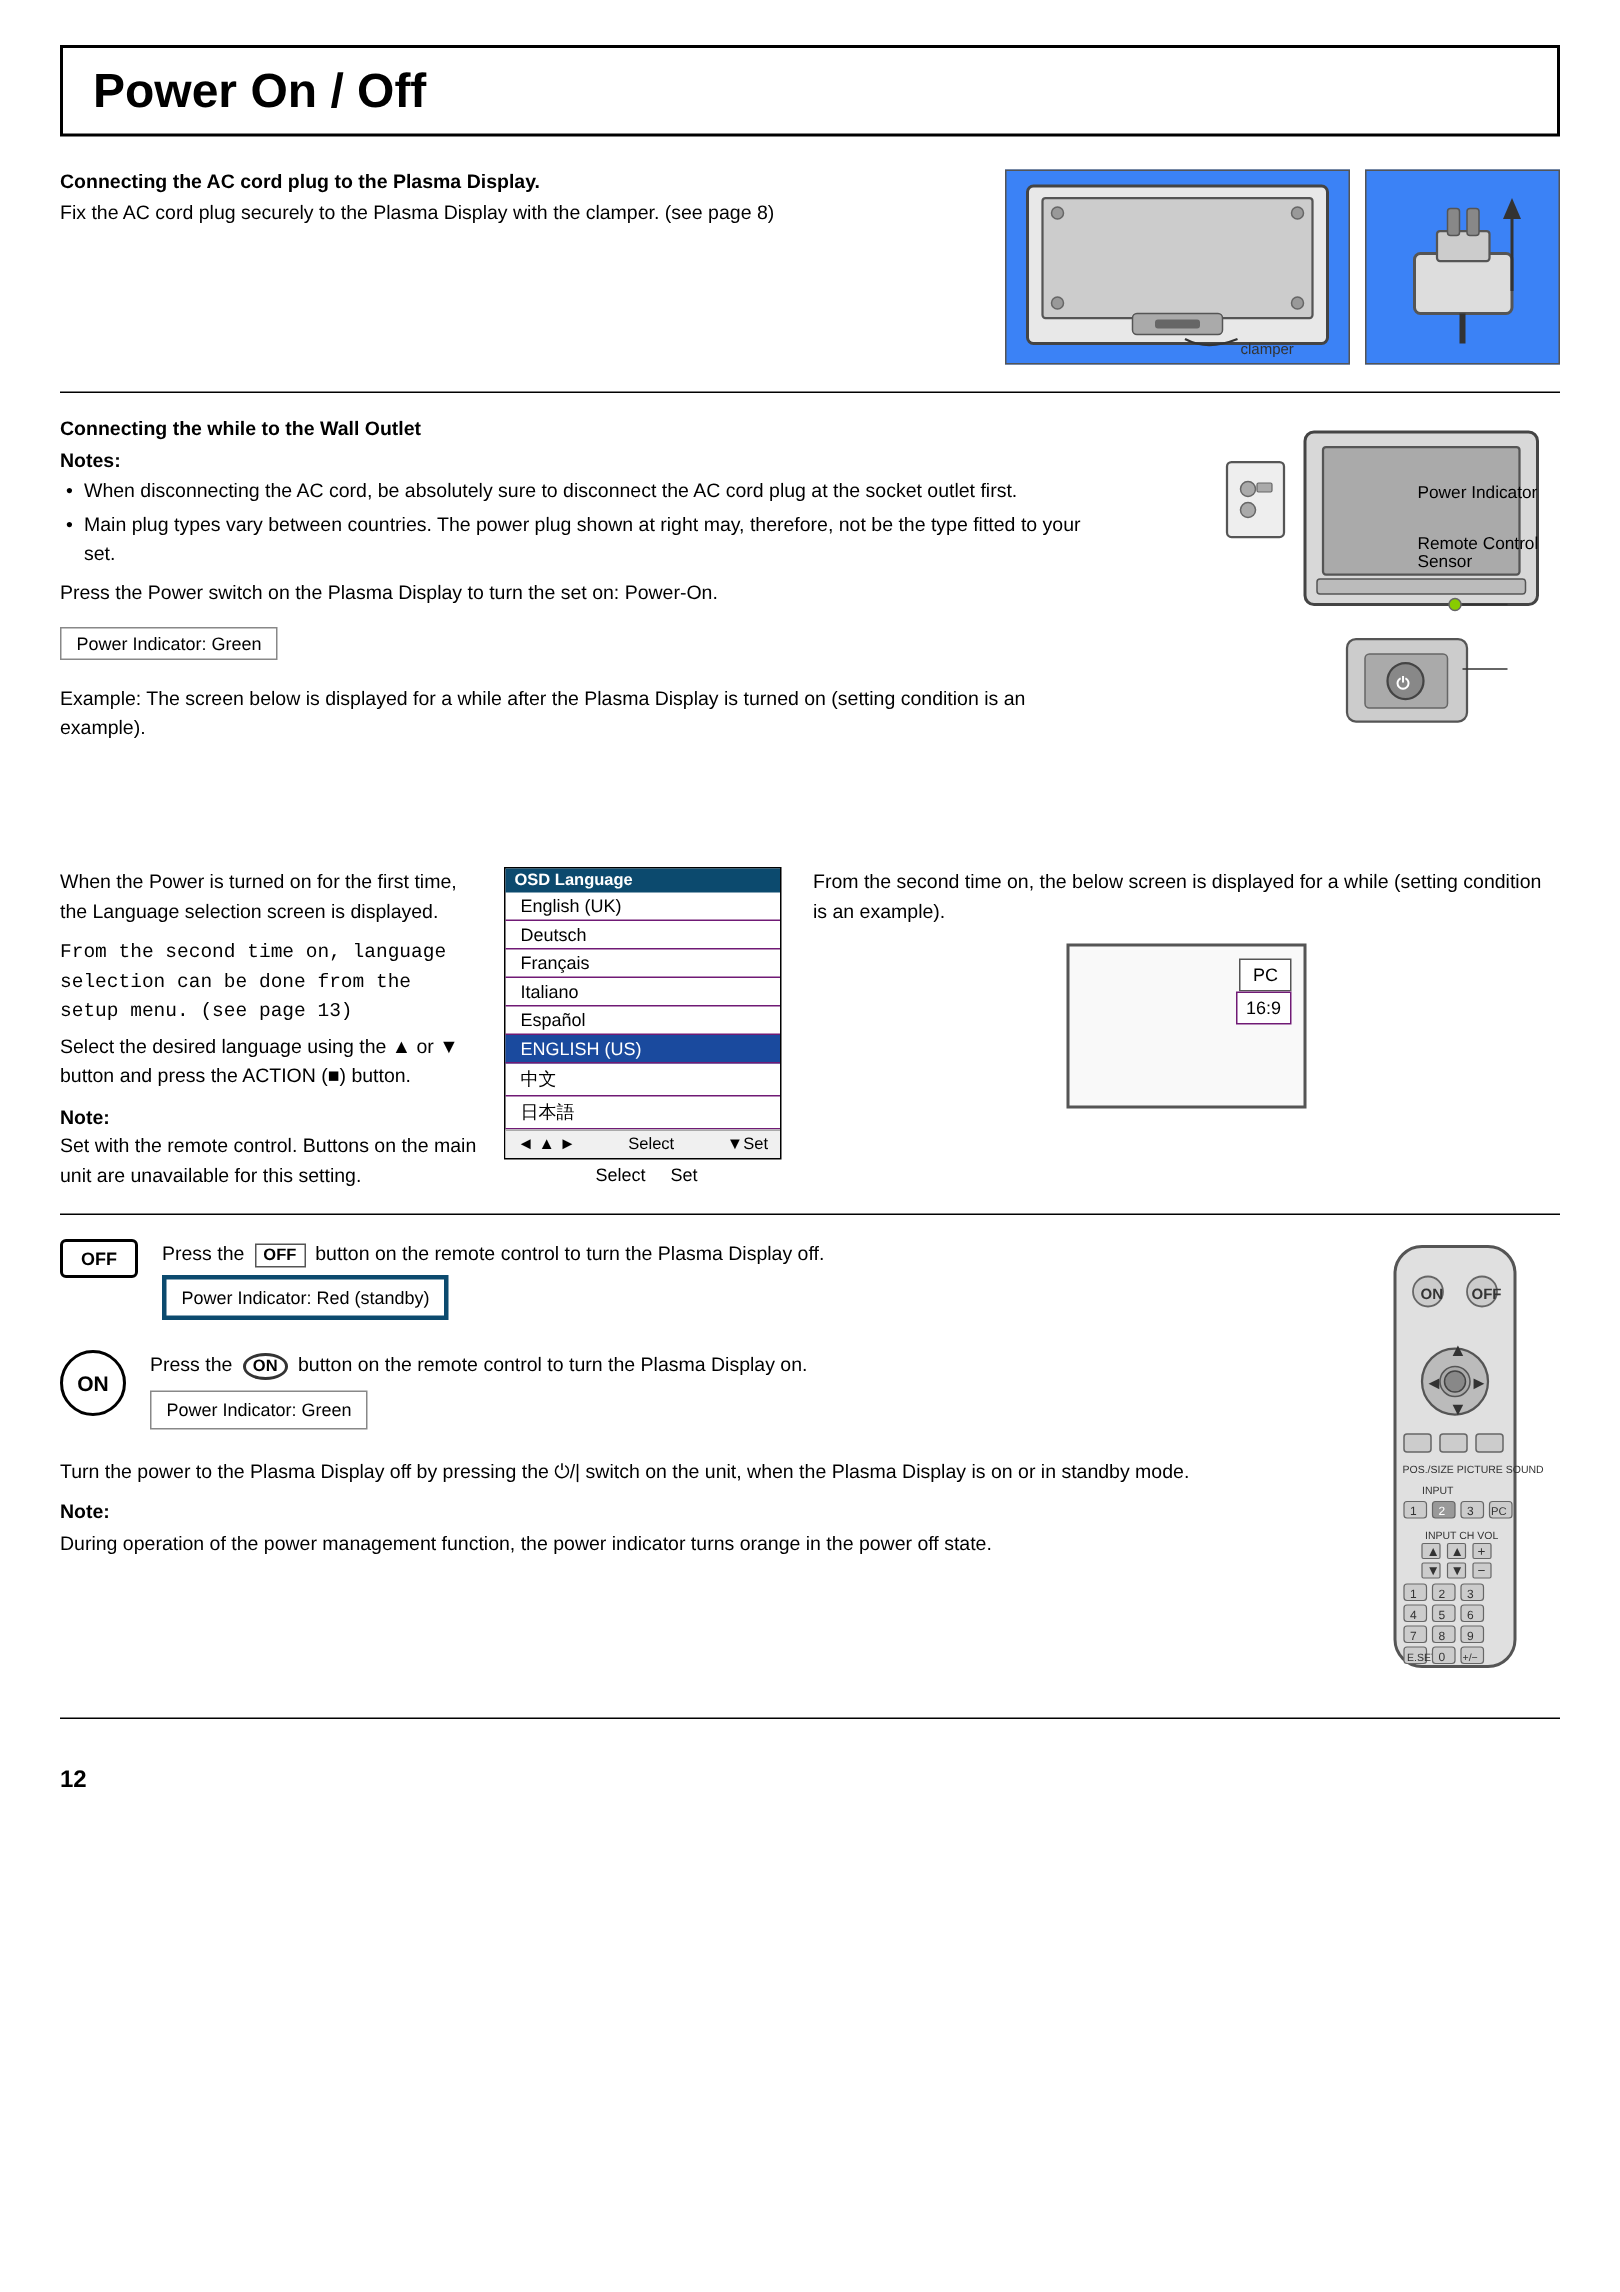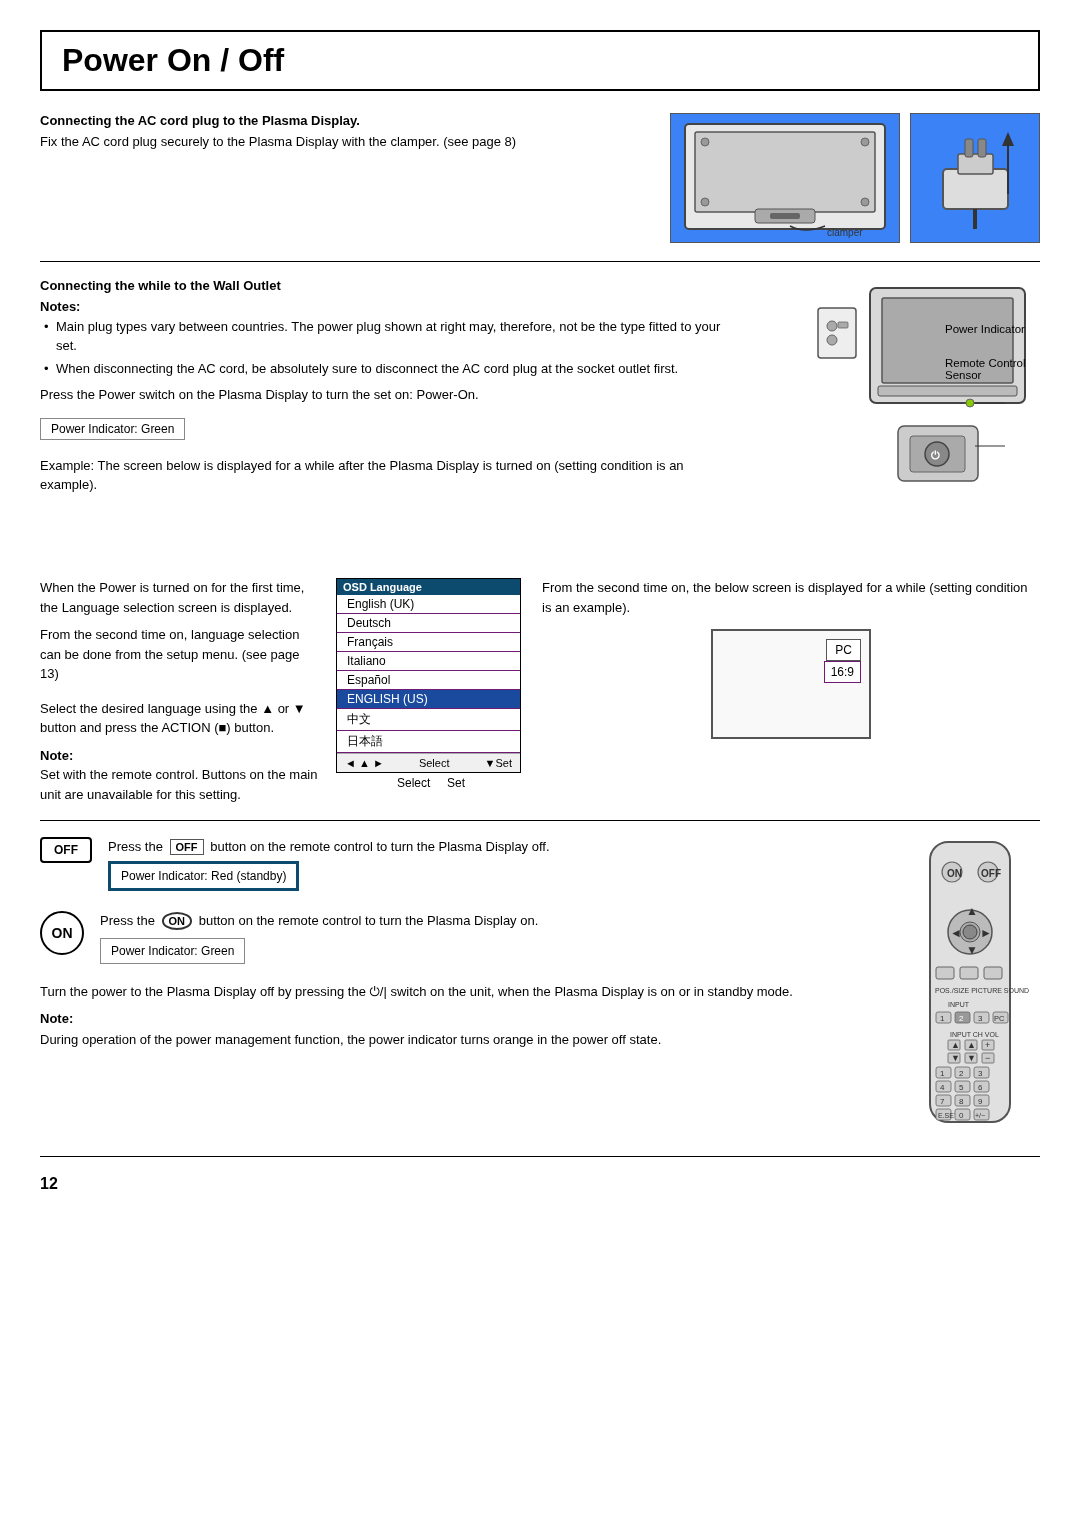--- a/index.html
+++ b/index.html
@@ -208,21 +208,21 @@
       display: inline-block;
       margin: 4px 0 6px 0;
     }
     .remote-diagram {
       flex: 0 0 130px;
     }
     .note-bold { font-weight: bold; }
     .page-number {
       font-weight: bold;
       font-size: 16px;
-      margin-top: 18px;
+      margin-top: 32px;
       display: block;
     }
     .turn-off-text { font-size: 13px; line-height: 1.6; margin-top: 8px; }
   </style>
 </head>
 <body>
 
 <span class="page-title">Power On / Off</span>
 
 <div class="two-col">
@@ -269,22 +269,22 @@
   </div>
 </div>
 
 <hr class="divider">
 
 <div class="wall-section">
   <div class="wall-text">
     <p class="section-heading">Connecting the while to the Wall Outlet</p>
     <p class="notes-label">Notes:</p>
     <ul class="bullet-list">
+      <li>When disconnecting the AC cord, be absolutely sure to disconnect the AC cord plug at the socket outlet first.</li>
       <li>Main plug types vary between countries. The power plug shown at right may, therefore, not be the type fitted to your set.</li>
-      <li>When disconnecting the AC cord, be absolutely sure to disconnect the AC cord plug at the socket outlet first.</li>
     </ul>
     <p style="margin-bottom:8px;">Press the Power switch on the Plasma Display to turn the set on: Power-On.</p>
     <div class="power-indicator-green">Power Indicator: Green</div>
     <p class="example-text" style="margin-top:8px;">Example: The screen below is displayed for a while after the Plasma Display is turned on (setting condition is an example).</p>
   </div>
   <div class="plasma-diagram-area">
 
     <svg width="230" height="230" viewBox="0 0 230 230">
 
       <rect x="8" y="30" width="38" height="50" rx="3" fill="#eee" stroke="#555" stroke-width="1.5"></rect>
@@ -313,21 +313,21 @@
       <div style="margin-bottom:22px;">Power Indicator</div>
       <div style="white-space:pre-line;">Remote Control
 Sensor</div>
     </div>
   </div>
 </div>
 
 <div class="bottom-section">
   <div class="bottom-left">
     <p style="margin-bottom:8px;">When the Power is turned on for the first time, the Language selection screen is displayed.</p>
-    <p style="margin-bottom:15px;">From the second time on, language selection can be done from the setup menu. (see page 13)</p>
+    <p style="margin-bottom:4px;font-family:Liberation Mono, monospace;">From the second time on, language selection can be done from the setup menu. (see page 13)</p>
     <p style="margin-bottom:8px;">Select the desired language using the ▲ or ▼ button and press the ACTION (■) button.</p>
     <p class="note-bold">Note:</p>
     <p>Set with the remote control. Buttons on the main unit are unavailable for this setting.</p>
   </div>
   <div class="bottom-mid">
     <div class="osd-box">
       <div class="osd-title">OSD Language</div>
       <div class="osd-item">English (UK)</div>
       <div class="osd-item">Deutsch</div>
       <div class="osd-item">Français</div>

